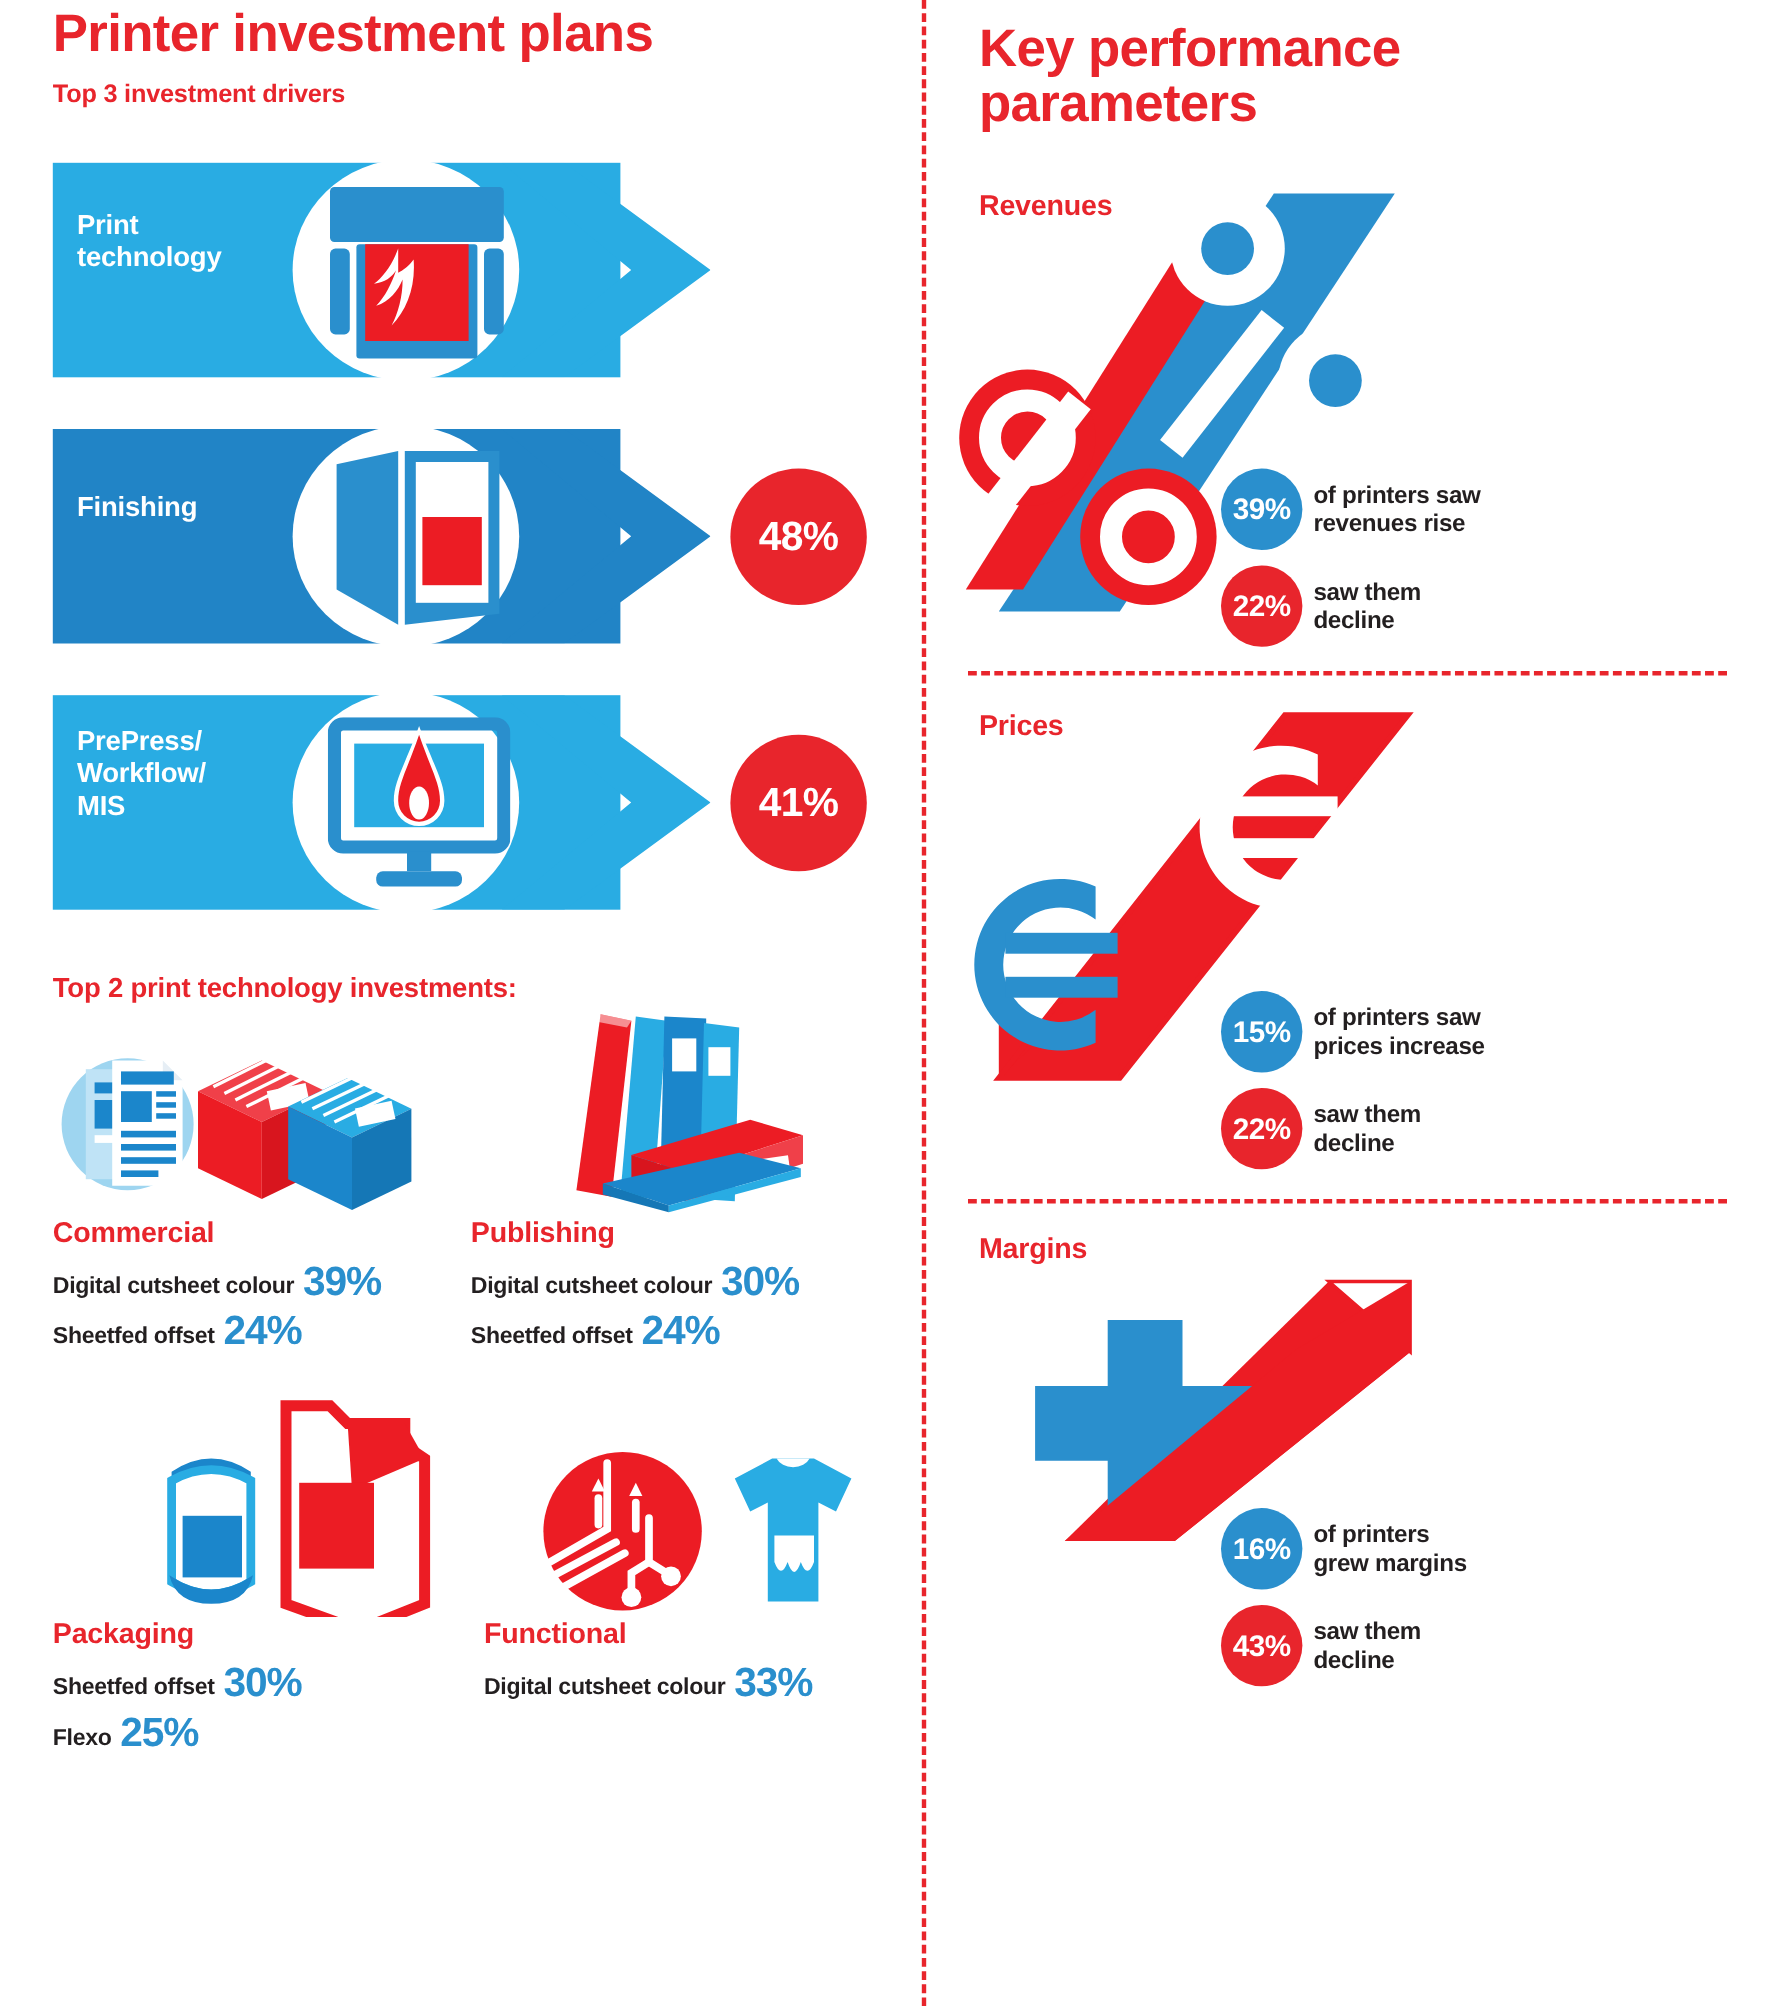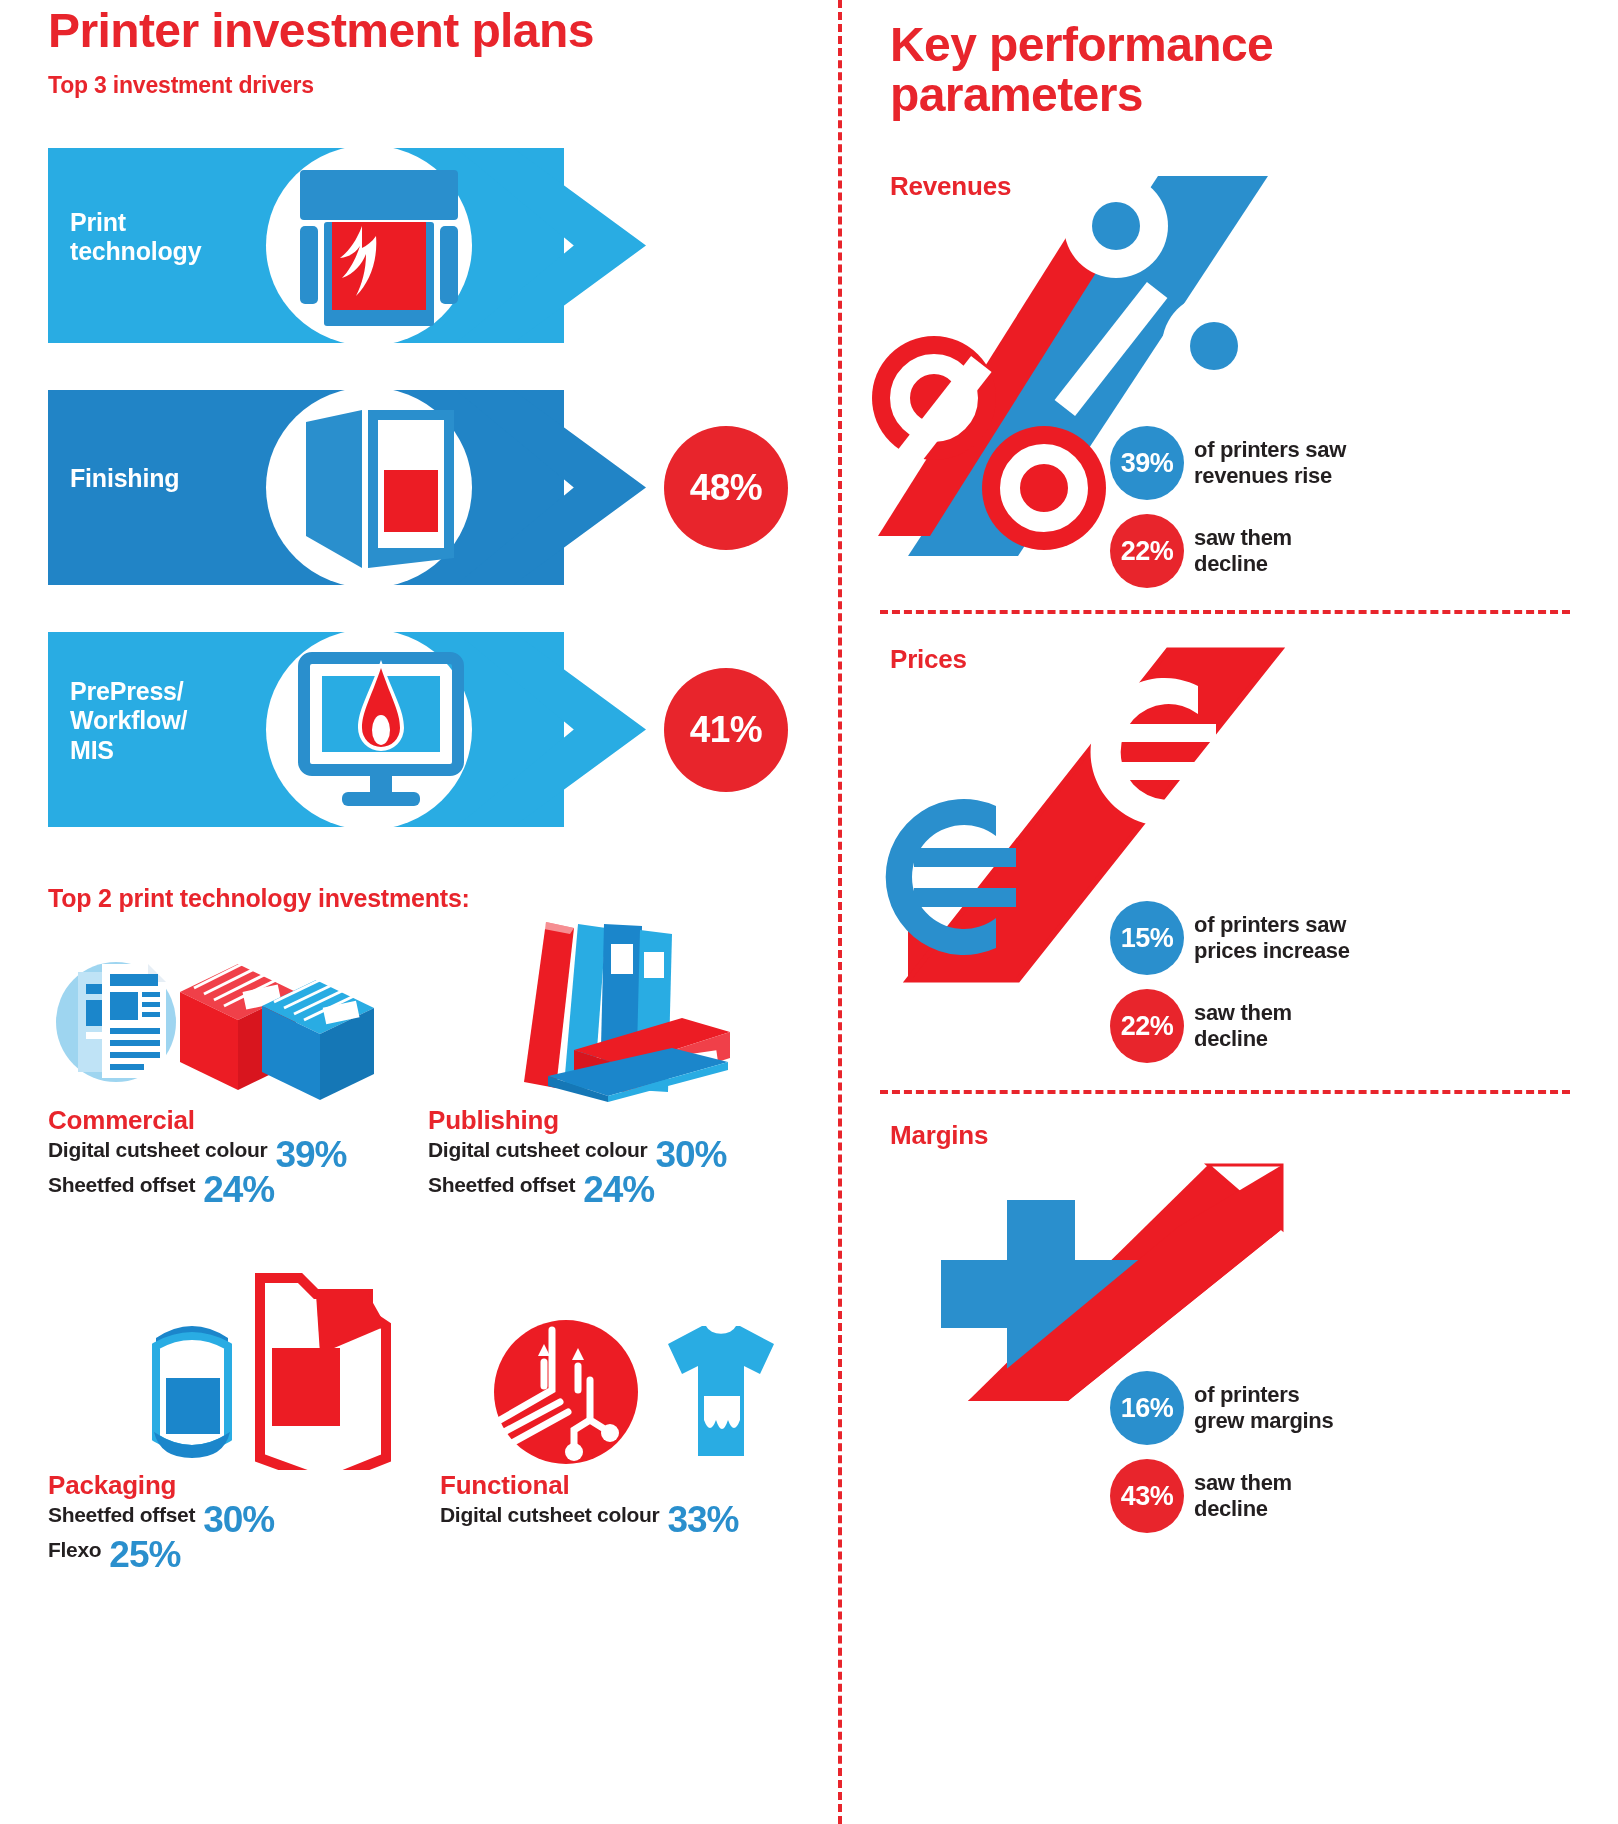--- a/index.html
+++ b/index.html
@@ -35,21 +35,21 @@
   .driver .notch{
     position:absolute;left:218px;top:-3px;width:206px;height:201px;
     background:#fff;border-radius:50%;
   }
   .driver .arrow{
     position:absolute;left:408px;top:0;width:190px;height:195px;
     background:var(--c);
     clip-path:polygon(0 0, 30% 0, 100% 50%, 30% 100%, 0 100%, 62% 50%);
   }
   .driver .label{
-    position:absolute;left:22px;top:17px;height:144px;width:190px;
+    position:absolute;left:22px;top:0;height:144px;width:190px;
     display:flex;align-items:center;
     color:#ffffff;font-size:25px;font-weight:bold;line-height:1.18;
     letter-spacing:-.2px;
   }
   .driver .pct{
     position:absolute;right:0;top:50%;transform:translateY(-50%);
     width:124px;height:124px;border-radius:50%;background:#e8252c;
     color:#fff;font-size:37px;font-weight:bold;
     display:flex;align-items:center;justify-content:center;
     letter-spacing:-.5px;
@@ -72,21 +72,21 @@
   
   .pp{position:absolute;left:4px;top:8px;width:166px;height:160px;}
 
   
   .quad{position:absolute;width:380px;}
   .quad .art{position:relative;height:175px;}
   .quad .t{
     font-size:26px;font-weight:bold;color:#e8252c;letter-spacing:-.2px;
     margin:0 0 2px 0;
   }
-  .row{display:flex;align-items:flex-start;margin-top:2px;}
+  .row{display:flex;align-items:flex-end;margin-top:12px;}
   .row .k{font-size:21px;font-weight:bold;color:#231f20;letter-spacing:-.3px;}
   .row .v{font-size:37px;font-weight:bold;color:#2a8fcd;letter-spacing:-1px;margin-left:8px;line-height:.9;}
 
   
   .right{position:absolute;left:838px;top:0;width:780px;height:1824px;margin-top:16px;}
   .vdiv{
     position:absolute;left:838px;top:0;width:0;height:1824px;
     border-left:4px dashed #e8252c;
   }
   .hdiv{position:absolute;left:880px;width:690px;height:0;border-top:4px dashed #e8252c;}

